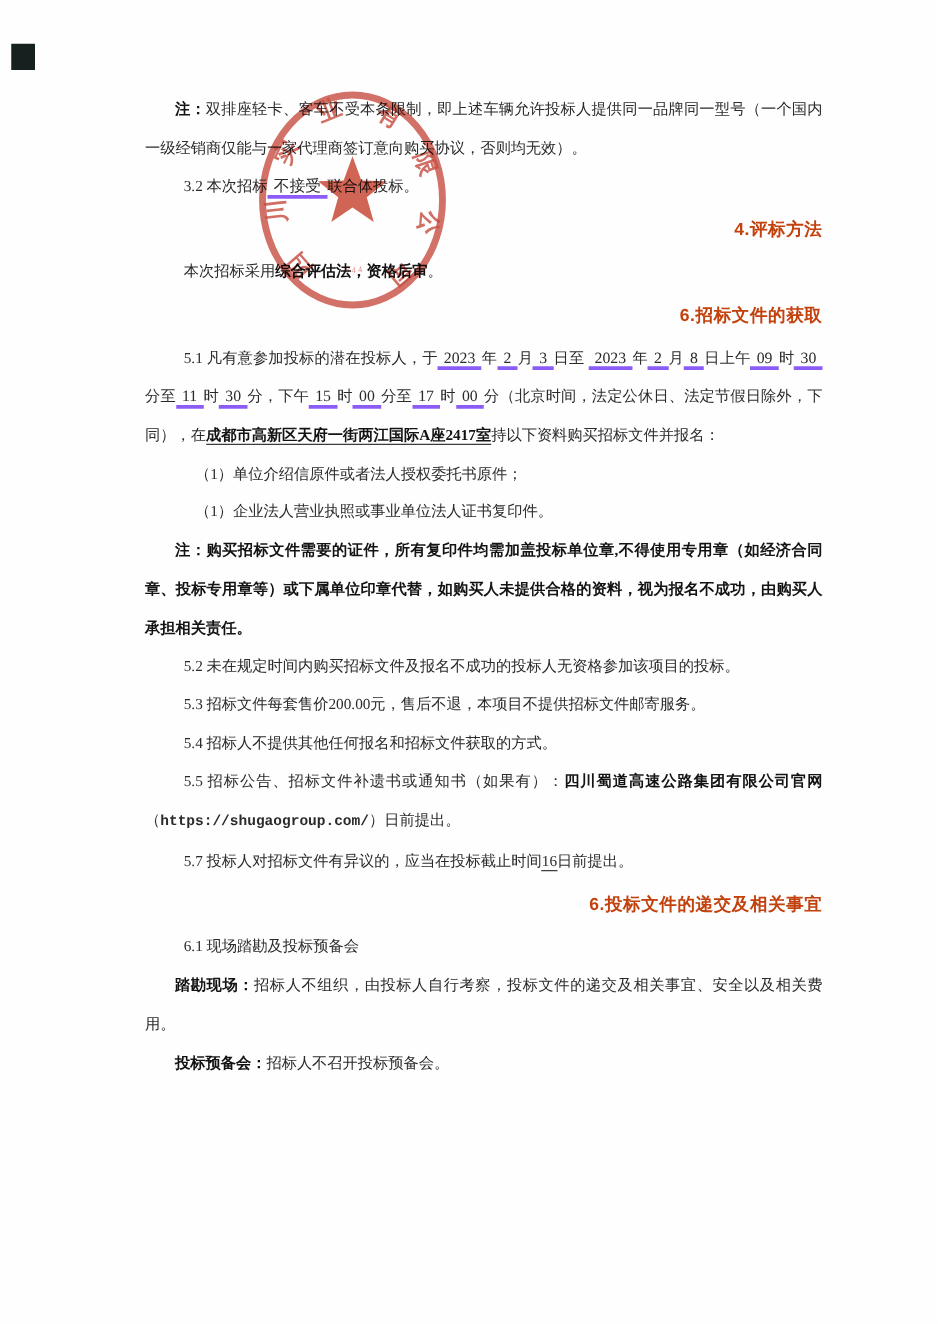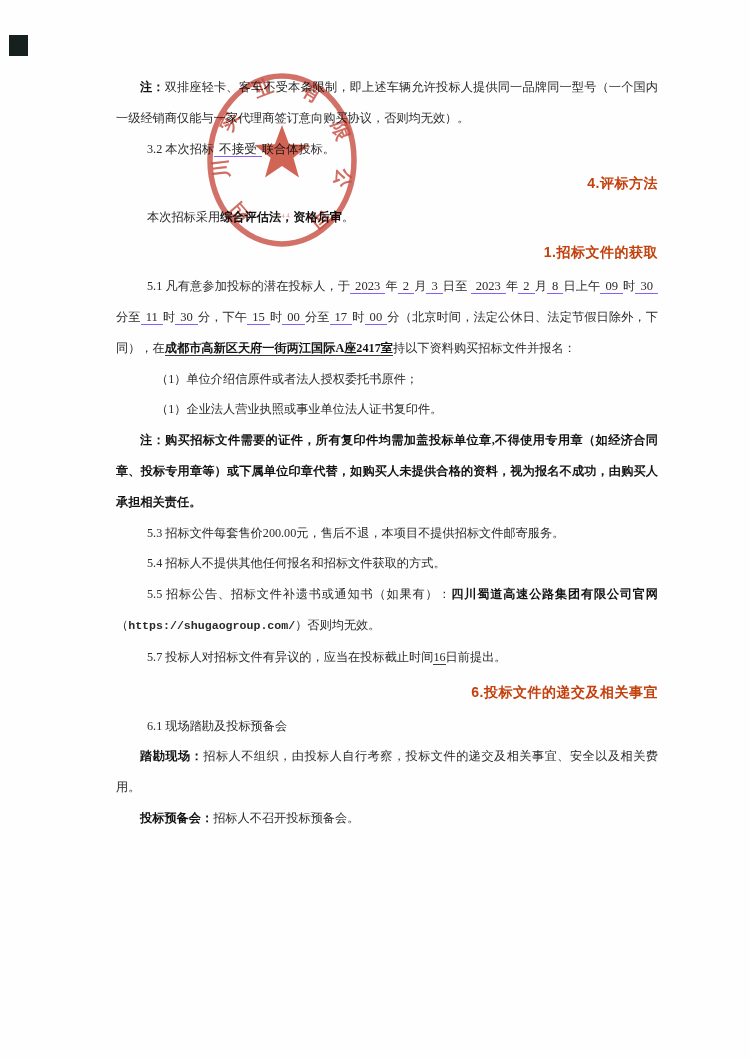--- a/index.html
+++ b/index.html
@@ -26,21 +26,21 @@
     font-family:"Liberation Sans","DejaVu Sans",sans-serif;
     font-size:14px;font-weight:bold;color:#c2410c;
     line-height:34px;letter-spacing:0.5px;text-align:right;
   }
   .ind2{text-indent:24px;}
   .ind25{text-indent:31px;}
   .ind3{text-indent:40px;}
   .b{font-weight:bold;color:#131313;}
   .u{border-bottom:1px solid #3c3c3c;}
   .bk{ 
-    border-bottom:1px solid #8b5cf6;
+    border-bottom:3px solid #8b5cf6;
     padding:0 5px;
     font-size:12.6px;
   }
   .url{font-family:"Liberation Mono","DejaVu Sans Mono",monospace;font-size:11.6px;font-weight:bold;}
   
   .seal{
     position:absolute;left:186px;top:56px;width:194px;height:214px;
     mix-blend-mode:multiply;opacity:0.88;
     pointer-events:none;
   }
@@ -50,28 +50,29 @@
 
 <div class="page">
 
   <div class="corner-mark"></div>
 
   <main class="content">
       <p class="ind2"><span class="b">注：</span><span>双排座轻卡、客车不受本条限制，即上述车辆允许投标人提供同一品牌同一型号（一个国内一级经销商仅能与一家代理商签订意向购买协议，否则均无效）。</span></p>
       <p class="ind25"><span>3.2 本次招标</span><span class="bk">不接受</span><span>联合体投标。</span></p>
       <h2><span>4.评标方法</span></h2>
       <p class="ind25"><span>本次招标采用</span><span class="b">综合评估法，资格后审</span><span>。</span></p>
-      <h2><span>1.招标文件的获取</span></h2>
+      <h2><span>6.招标文件的获取</span></h2>
       <p class="ind25"><span>5.1 凡有意参加投标的潜在投标人，于</span><span class="bk">2023</span><span>年</span><span class="bk">2</span><span>月</span><span class="bk">3</span><span>日至 </span><span class="bk">2023</span><span>年</span><span class="bk">2</span><span>月</span><span class="bk">8</span><span>日上午</span><span class="bk">09</span><span>时</span><span class="bk">30</span><span>分至</span><span class="bk">11</span><span>时</span><span class="bk">30</span><span>分，下午</span><span class="bk">15</span><span>时</span><span class="bk">00</span><span>分至</span><span class="bk">17</span><span>时</span><span class="bk">00</span><span>分（北京时间，法定公休日、法定节假日除外，下同），在</span><span class="b u">成都市高新区天府一街两江国际A座2417室</span><span>持以下资料购买招标文件并报名：</span></p>
       <p class="ind3"><span>（1）单位介绍信原件或者法人授权委托书原件；</span></p>
       <p class="ind3"><span>（1）企业法人营业执照或事业单位法人证书复印件。</span></p>
       <p class="ind2"><span class="b">注：购买招标文件需要的证件，所有复印件均需加盖投标单位章,不得使用专用章（如经济合同章、投标专用章等）或下属单位印章代替，如购买人未提供合格的资料，视为报名不成功，由购买人承担相关责任。</span></p>
+      <p class="ind25"><span>5.2 未在规定时间内购买招标文件及报名不成功的投标人无资格参加该项目的投标。</span></p>
       <p class="ind25"><span>5.3 招标文件每套售价200.00元，售后不退，本项目不提供招标文件邮寄服务。</span></p>
       <p class="ind25"><span>5.4 招标人不提供其他任何报名和招标文件获取的方式。</span></p>
-      <p class="ind25"><span>5.5 招标公告、招标文件补遗书或通知书（如果有）：</span><span class="b">四川蜀道高速公路集团有限公司官网</span><span>（</span><span class="url">https://shugaogroup.com/</span><span>）否则均无效。</span></p>
+      <p class="ind25"><span>5.5 招标公告、招标文件补遗书或通知书（如果有）：</span><span class="b">四川蜀道高速公路集团有限公司官网</span><span>（</span><span class="url">https://shugaogroup.com/</span><span>）日前提出。</span></p>
       <p class="ind25"><span>5.7 投标人对招标文件有异议的，应当在投标截止时间</span><span class="u">16</span><span>日前提出。</span></p>
       <h2><span>6.投标文件的递交及相关事宜</span></h2>
       <p class="ind25"><span>6.1 现场踏勘及投标预备会</span></p>
       <p class="ind2"><span class="b">踏勘现场：</span><span>招标人不组织，由投标人自行考察，投标文件的递交及相关事宜、安全以及相关费用。</span></p>
       <p class="ind2"><span class="b">投标预备会：</span><span>招标人不召开投标预备会。</span></p>
     </main>
 
   <svg class="seal" viewBox="0 0 194 214" xmlns="http://www.w3.org/2000/svg">
     <defs>
       <path id="seal-text-arc" d="M 65.4 158.9 A 56 68 0 1 1 128.6 158.9" fill="none"></path>

